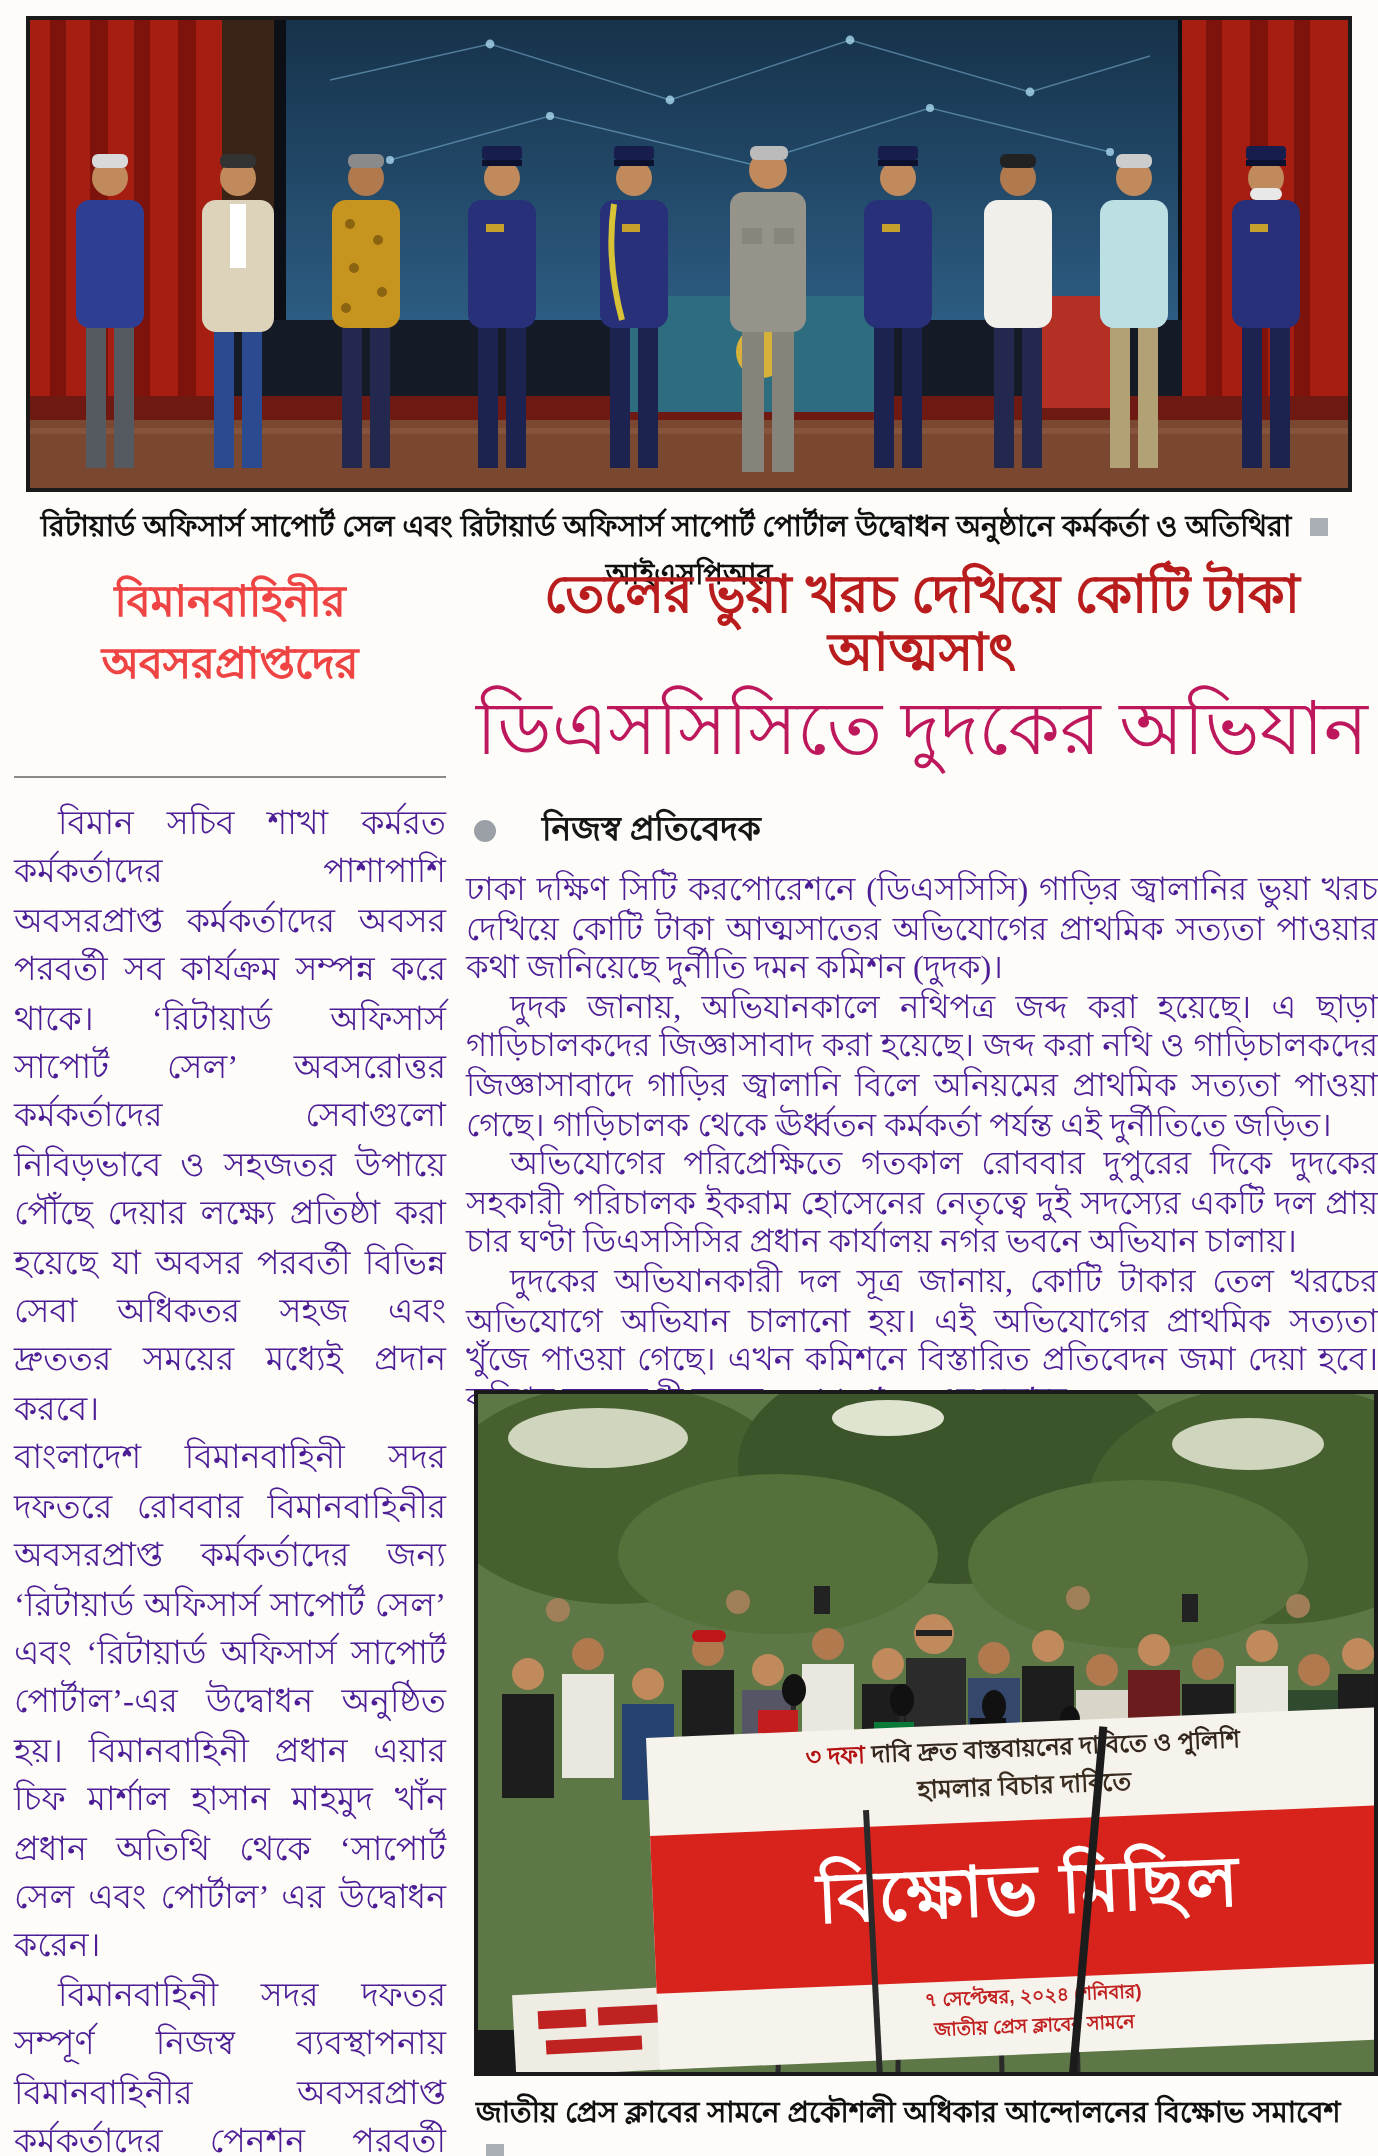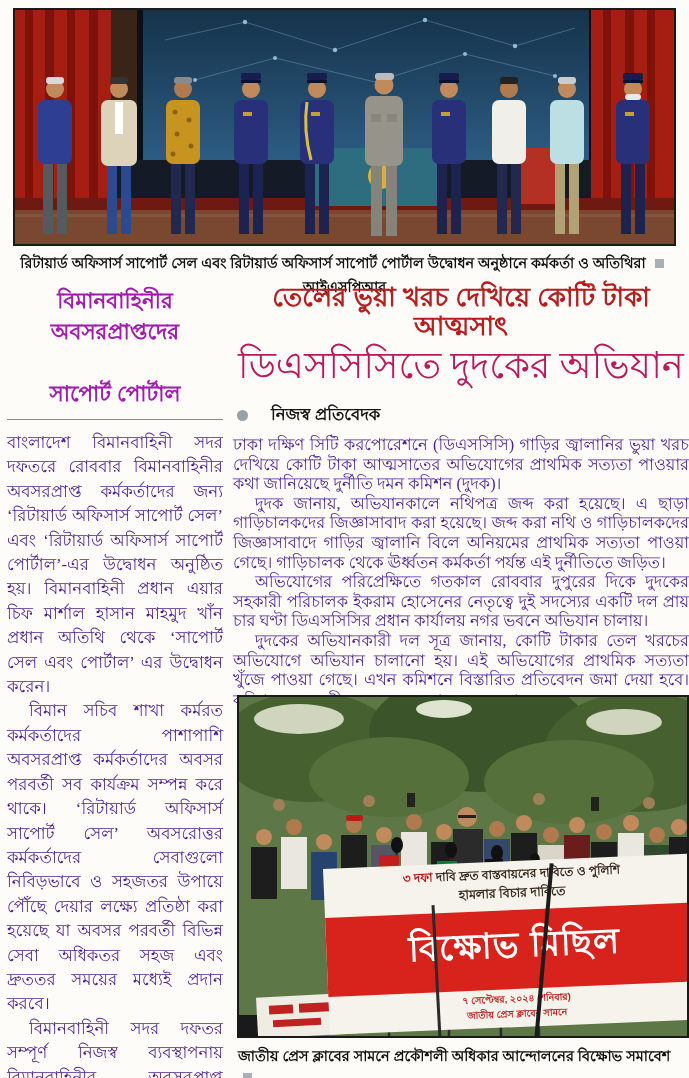--- a/index.html
+++ b/index.html
@@ -19,21 +19,21 @@
   
   .caption { position:absolute; font-weight:bold; font-size:14.4px; color:#101010; }
   .top-caption { left:0; top:252px; width:689px; text-align:center; }
   .bottom-caption { left:238px; top:1045px; width:451px; text-align:left; }
   .sq { display:inline-block; width:9px; height:9px; background:#a9afb5; margin:0 5px; }
 
   
   .left-col { position:absolute; left:7px; top:286px; width:216px; }
   .left-headline {
     font-size:21.5px; line-height:31px; font-weight:bold; text-align:center;
-    color:#a21caf; padding-bottom:9px; border-bottom:1px solid #8a8a8a; margin-bottom:11px;
+    color:#ef4444; padding-bottom:9px; border-bottom:1px solid #8a8a8a; margin-bottom:11px;
   }
   .body { font-size:16.6px; line-height:24.4px; text-align:justify; font-family:"Liberation Serif", serif; color:#4c1d95; }
   .body.indent { text-indent:22px; }
   .jump { font-weight:bold; font-style:italic; white-space:nowrap; font-family:"Liberation Sans", sans-serif; font-size:15.5px; }
   .jump .sq { margin:0 4px 0 6px; }
 
   
   .right-col { position:absolute; left:233px; top:283px; width:456px; }
   .kicker { font-size:26px; line-height:29px; font-weight:bold; text-align:center; color:#b91c1c; }
   .main-headline { font-size:37px; line-height:46px; font-weight:normal; text-align:center; font-family:"Liberation Serif", serif; color:#be185d; margin-top:2px; }
@@ -211,24 +211,23 @@
   <div class="caption top-caption">
     <span>রিটায়ার্ড অফিসার্স সাপোর্ট সেল এবং রিটায়ার্ড অফিসার্স সাপোর্ট পোর্টাল উদ্বোধন অনুষ্ঠানে কর্মকর্তা ও অতিথিরা</span>
     <span class="sq"></span>
     <span>আইএসপিআর</span>
   </div>
 
   <section class="left-col">
     <h2 class="left-headline">
       <span>বিমানবাহিনীর অবসরপ্রাপ্তদের</span><br>
       <br>
-      <span>সাপোর্ট পোর্টাল</span>
     </h2>
+    <p class="body indent">বিমান সচিব শাখা কর্মরত কর্মকর্তাদের পাশাপাশি অবসরপ্রাপ্ত কর্মকর্তাদের অবসর পরবর্তী সব কার্যক্রম সম্পন্ন করে থাকে। ‘রিটায়ার্ড অফিসার্স সাপোর্ট সেল’ অবসরোত্তর কর্মকর্তাদের সেবাগুলো নিবিড়ভাবে ও সহজতর উপায়ে পৌঁছে দেয়ার লক্ষ্যে প্রতিষ্ঠা করা হয়েছে যা অবসর পরবর্তী বিভিন্ন সেবা অধিকতর সহজ এবং দ্রুততর সময়ের মধ্যেই প্রদান করবে।</p>
     <p class="body">বাংলাদেশ বিমানবাহিনী সদর দফতরে রোববার বিমানবাহিনীর অবসরপ্রাপ্ত কর্মকর্তাদের জন্য ‘রিটায়ার্ড অফিসার্স সাপোর্ট সেল’ এবং ‘রিটায়ার্ড অফিসার্স সাপোর্ট পোর্টাল’-এর উদ্বোধন অনুষ্ঠিত হয়। বিমানবাহিনী প্রধান এয়ার চিফ মার্শাল হাসান মাহমুদ খাঁন প্রধান অতিথি থেকে ‘সাপোর্ট সেল এবং পোর্টাল’ এর উদ্বোধন করেন।</p>
-    <p class="body indent">বিমান সচিব শাখা কর্মরত কর্মকর্তাদের পাশাপাশি অবসরপ্রাপ্ত কর্মকর্তাদের অবসর পরবর্তী সব কার্যক্রম সম্পন্ন করে থাকে। ‘রিটায়ার্ড অফিসার্স সাপোর্ট সেল’ অবসরোত্তর কর্মকর্তাদের সেবাগুলো নিবিড়ভাবে ও সহজতর উপায়ে পৌঁছে দেয়ার লক্ষ্যে প্রতিষ্ঠা করা হয়েছে যা অবসর পরবর্তী বিভিন্ন সেবা অধিকতর সহজ এবং দ্রুততর সময়ের মধ্যেই প্রদান করবে।</p>
     <p class="body indent">
       <span>বিমানবাহিনী সদর দফতর সম্পূর্ণ নিজস্ব ব্যবস্থাপনায় বিমানবাহিনীর অবসরপ্রাপ্ত কর্মকর্তাদের পেনশন পরবর্তী সেবাগুলো তাদের হাতের নাগালে পৌঁছে দেয়ার লক্ষ্যে ‘রিটায়ার্ড অফিসার্স সাপোর্ট পোর্টাল’ নামে একটি ওয়েব পোর্টাল প্রবর্তন করেছে। অবসরপ্রাপ্ত কর্মকর্তাদের প্রদত্ত সেবাগুলো</span>
       
     </p>
   </section>
 
   <section class="right-col">
     <div class="kicker">তেলের ভুয়া খরচ দেখিয়ে কোটি টাকা আত্মসাৎ</div>
     <h1 class="main-headline">ডিএসসিসিতে দুদকের অভিযান</h1>
     <div class="byline">

